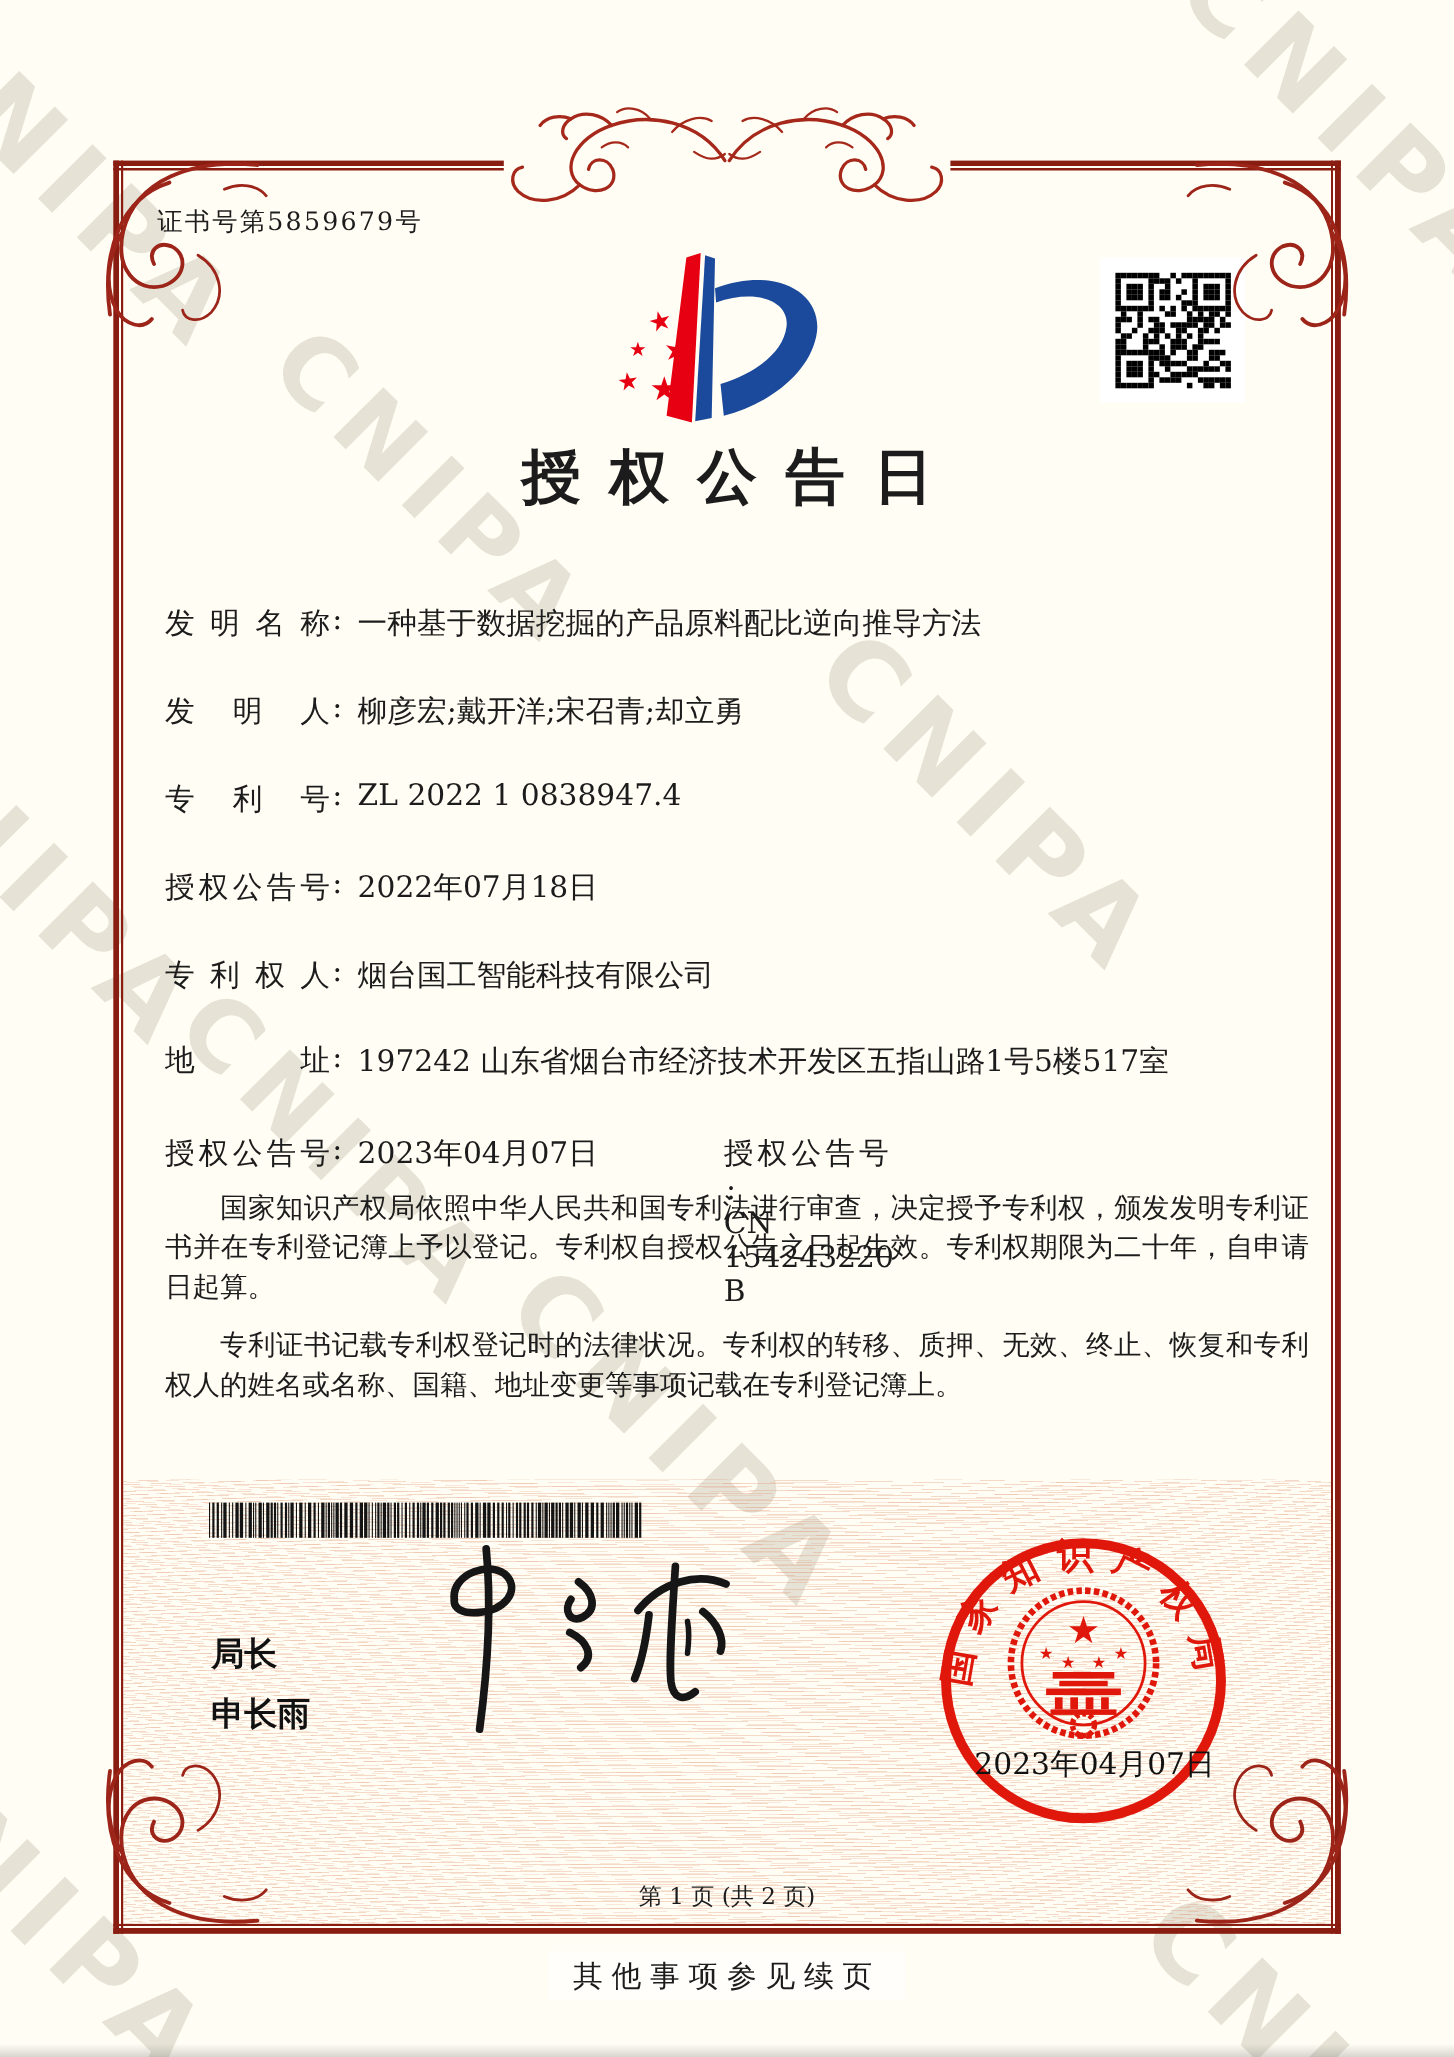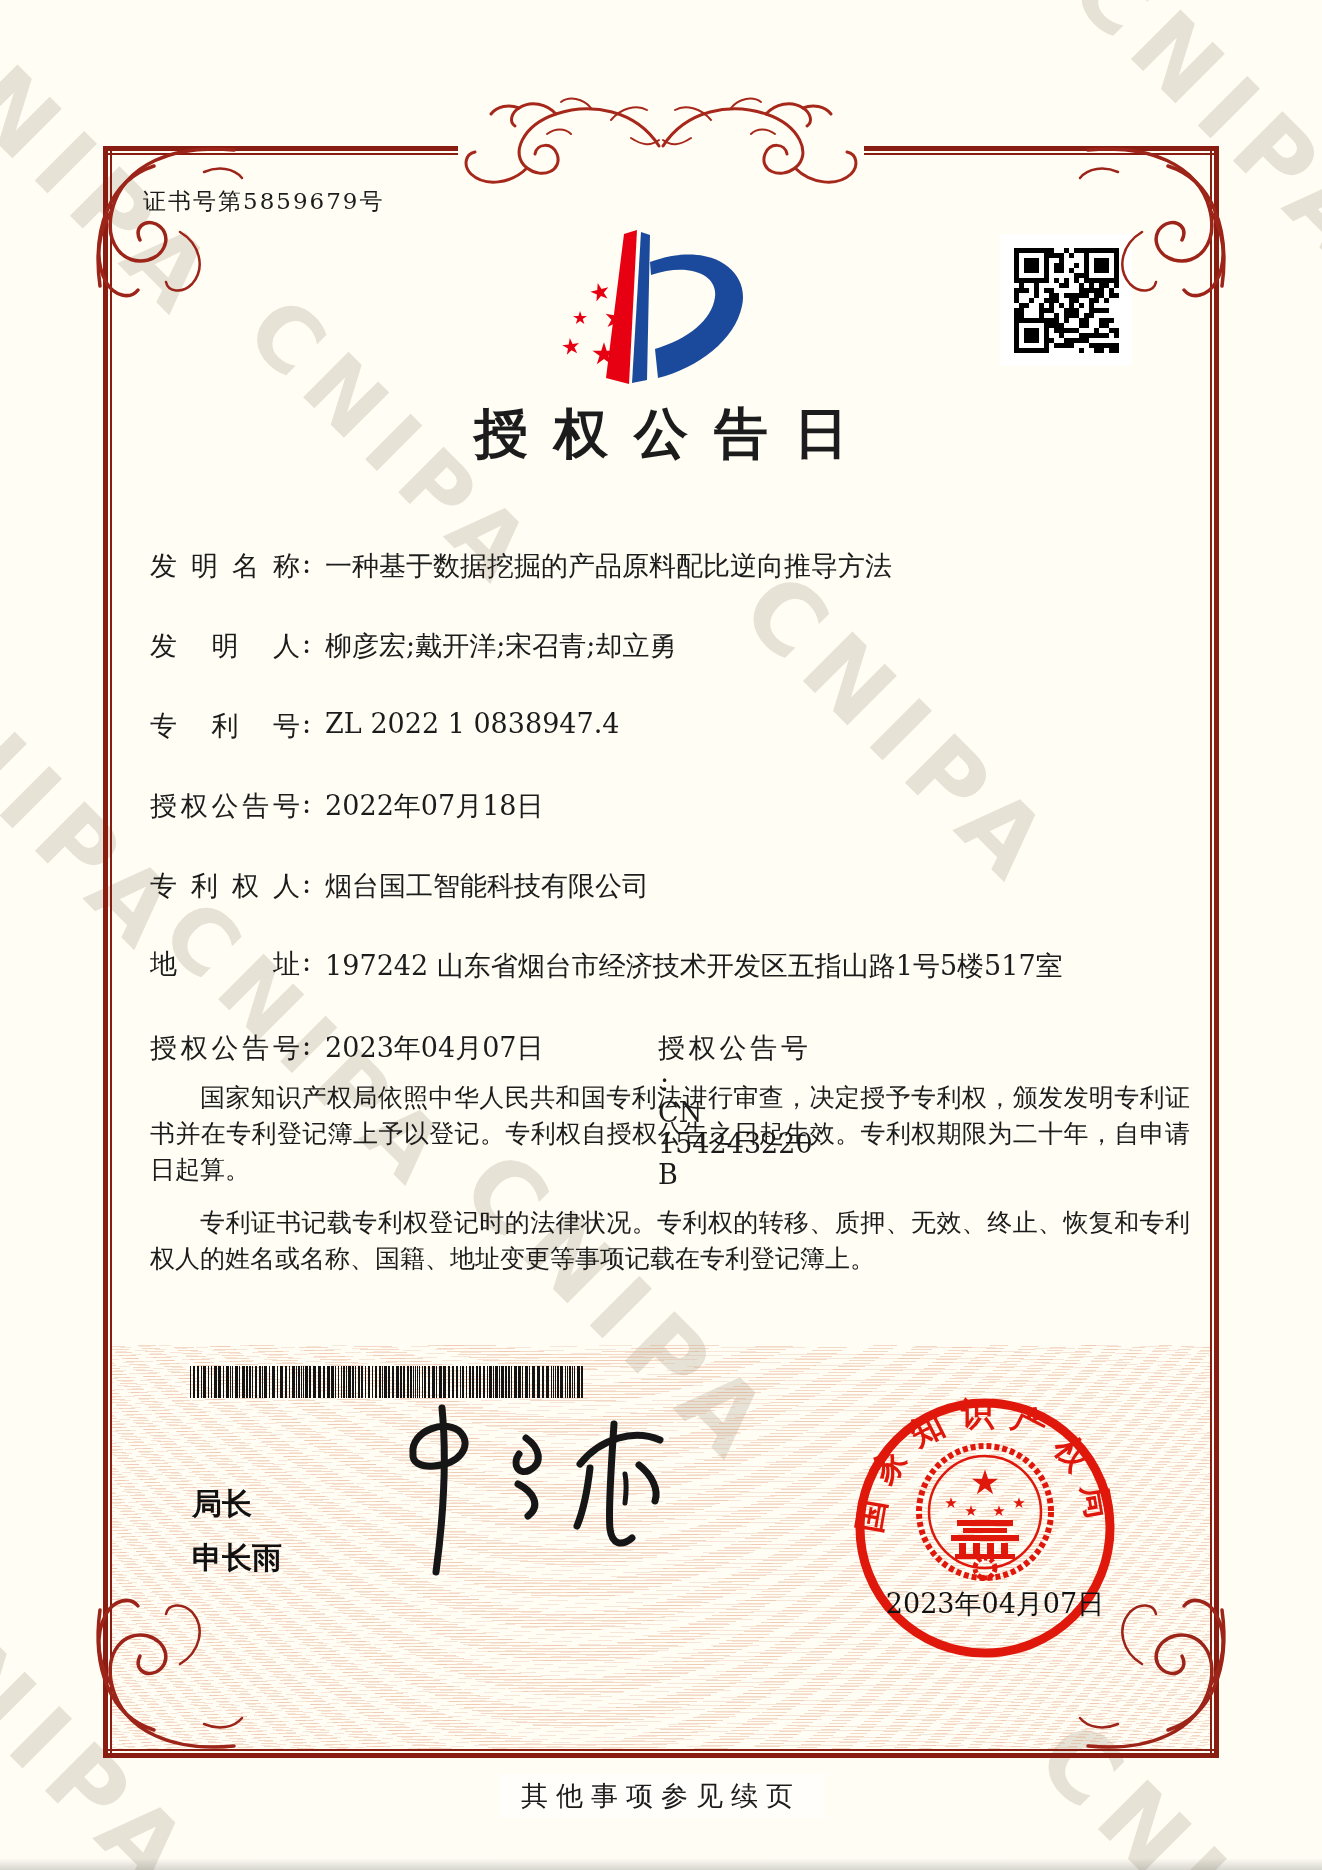--- a/index.html
+++ b/index.html
@@ -658,17 +658,18 @@
         <rect x="-12" y="31" width="7" height="11"></rect>
         <rect x="2" y="31" width="7" height="11"></rect>
         <rect x="16" y="31" width="7" height="11"></rect>
         <rect x="-30" y="42" width="60" height="5"></rect>
         <circle cy="56" r="10" fill="none" stroke="#e0180b" stroke-width="5" stroke-dasharray="4 2.5"></circle>
       </g>
     </svg>
     <div class="sealdate">2023年04月07日</div>
   </div>
 
+  <div class="pagenum">第 1 页 (共 2 页)</div>
   <div class="contnote">
     <span>其他事项参见续页</span>
   </div>
   <div class="bottomedge"></div>
 </div>
 
 </body></html>

